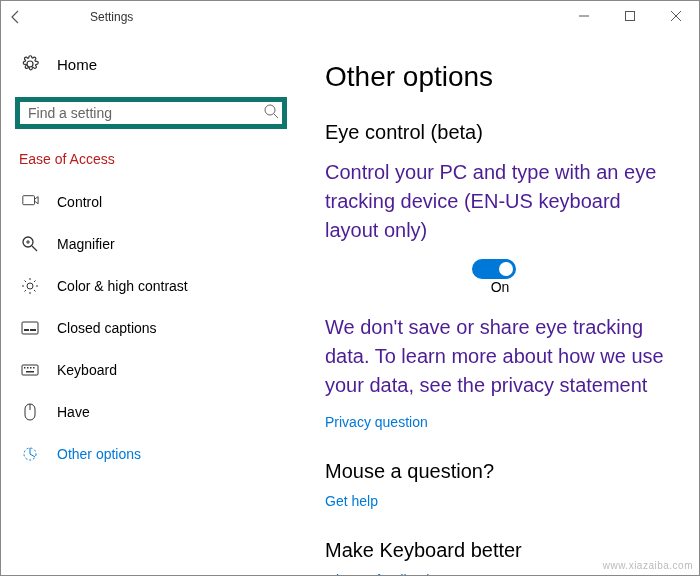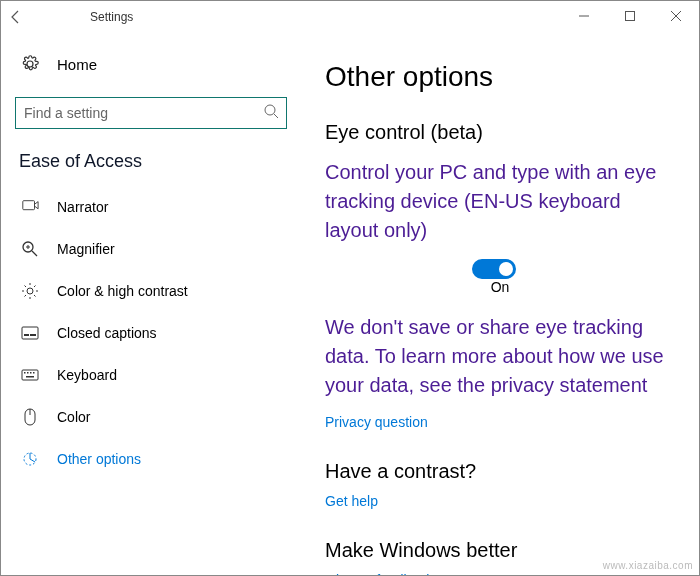--- a/index.html
+++ b/index.html
@@ -60,36 +60,36 @@
     color:#333;
   }
   .home-row .label { font-size: 15px; }
   .search {
     position: relative;
     margin-bottom: 22px;
   }
   .search input {
     width: 100%;
     height: 32px;
-    border: 1px solid #0f766e;
+    border: 5px solid #0f766e;
     padding: 0 34px 0 8px;
     font-size: 14px;
     font-family: inherit;
     outline: none;
     background: #fff;
   }
   .search input::placeholder { color: #666; }
   .search .sicon {
     position:absolute; right:8px; top:6px;
     color:#666;
     font-size:14px;
   }
   .category {
-    font-size: 18px;
-    color: #0f172a;
+    font-size: 14px;
+    color: #b91c1c;
     padding-left: 4px;
     margin-bottom: 14px;
   }
   .nav-item {
     display:flex; align-items:center;
     height: 42px;
     padding-left: 4px;
     font-size: 14px;
     cursor: default;
   }
@@ -179,21 +179,21 @@
 
     <div class="category">Ease of Access</div>
 
     <div class="nav-item">
       <span class="icon">
           <svg width="18" height="18" viewBox="0 0 20 20">
             <rect x="2" y="3" width="13" height="10" rx="1" stroke="#333" fill="none"></rect>
             <path d="M15 7 L19 4 L19 12 L15 9" stroke="#333" fill="none"></path>
           </svg>
         </span>
-      <span>Narrator</span>
+      <span>Control</span>
     </div>
     <div class="nav-item">
       <span class="icon">
           <svg width="18" height="18" viewBox="0 0 18 18">
             <circle cx="7" cy="7" r="5" stroke="#333" fill="none" stroke-width="1.3"></circle>
             <line x1="11" y1="11" x2="16" y2="16" stroke="#333" stroke-width="1.3"></line>
             <line x1="5" y1="7" x2="9" y2="7" stroke="#333"></line>
             <line x1="7" y1="5" x2="7" y2="9" stroke="#333"></line>
           </svg>
         </span>
@@ -242,21 +242,21 @@
         </span>
       <span>Keyboard</span>
     </div>
     <div class="nav-item">
       <span class="icon">
           <svg width="18" height="18" viewBox="0 0 14 18">
             <rect x="2" y="1" width="10" height="16" rx="5" stroke="#333" fill="none"></rect>
             <line x1="7" y1="1" x2="7" y2="7" stroke="#333"></line>
           </svg>
         </span>
-      <span>Color</span>
+      <span>Have</span>
     </div>
     <div class="nav-item selected">
       <span class="icon">
           <svg width="18" height="18" viewBox="0 0 18 18">
             <circle cx="9" cy="9" r="6" stroke="#0078d7" fill="none" stroke-dasharray="2 2"></circle>
             <path d="M9 3 L9 9 L14 12" stroke="#0078d7" fill="none"></path>
           </svg>
         </span>
       <span>Other options</span>
     </div>
@@ -267,21 +267,21 @@
 
     <h2>Eye control (beta)</h2>
     <div class="desc">Control your PC and type with an eye tracking device (EN-US keyboard layout only)</div>
     <div class="toggle-row">
       <div class="toggle"></div>
       <span class="toggle-label">On</span>
     </div>
     <div class="desc">We don't save or share eye tracking data. To learn more about how we use your data, see the privacy statement</div>
     <div class="link">Privacy question</div>
 
-    <h3>Have a contrast?</h3>
+    <h3>Mouse a question?</h3>
     <div class="link">Get help</div>
 
-    <h3>Make Windows better</h3>
+    <h3>Make Keyboard better</h3>
     <div class="link">Give us feedback</div>
   </div>
 </div>
 
 <div class="watermark">www.xiazaiba.com</div>
 
 </body></html>

